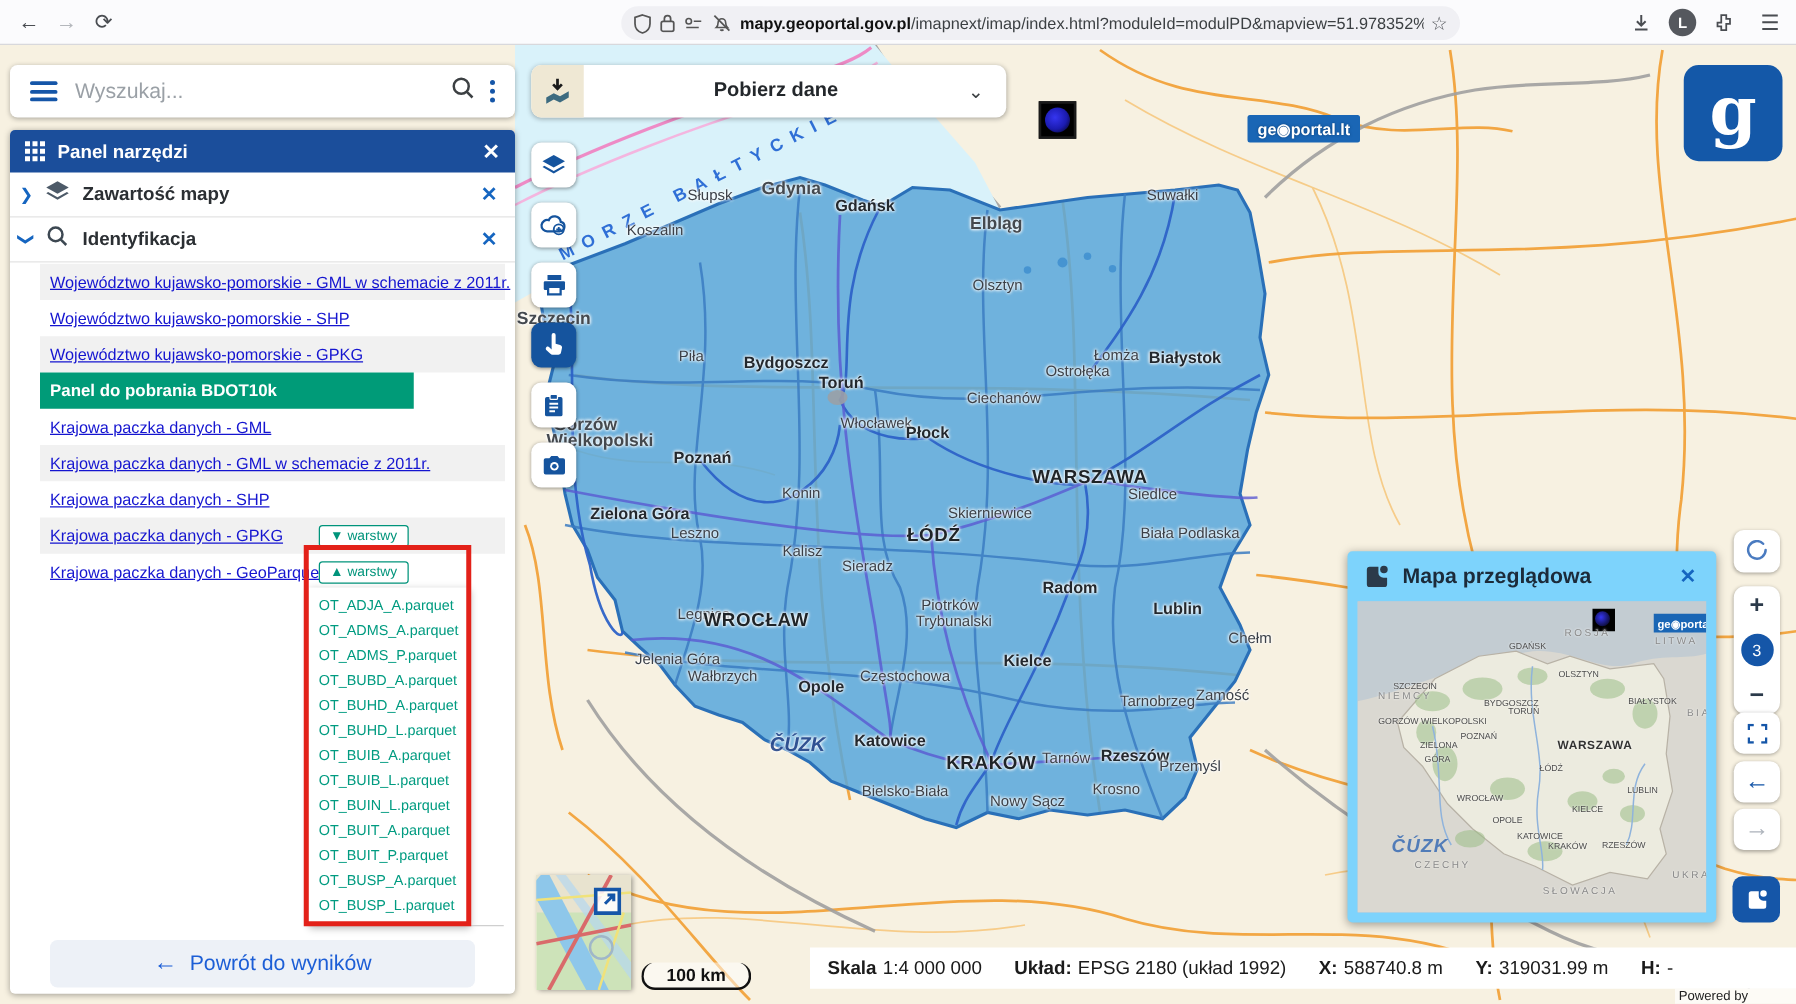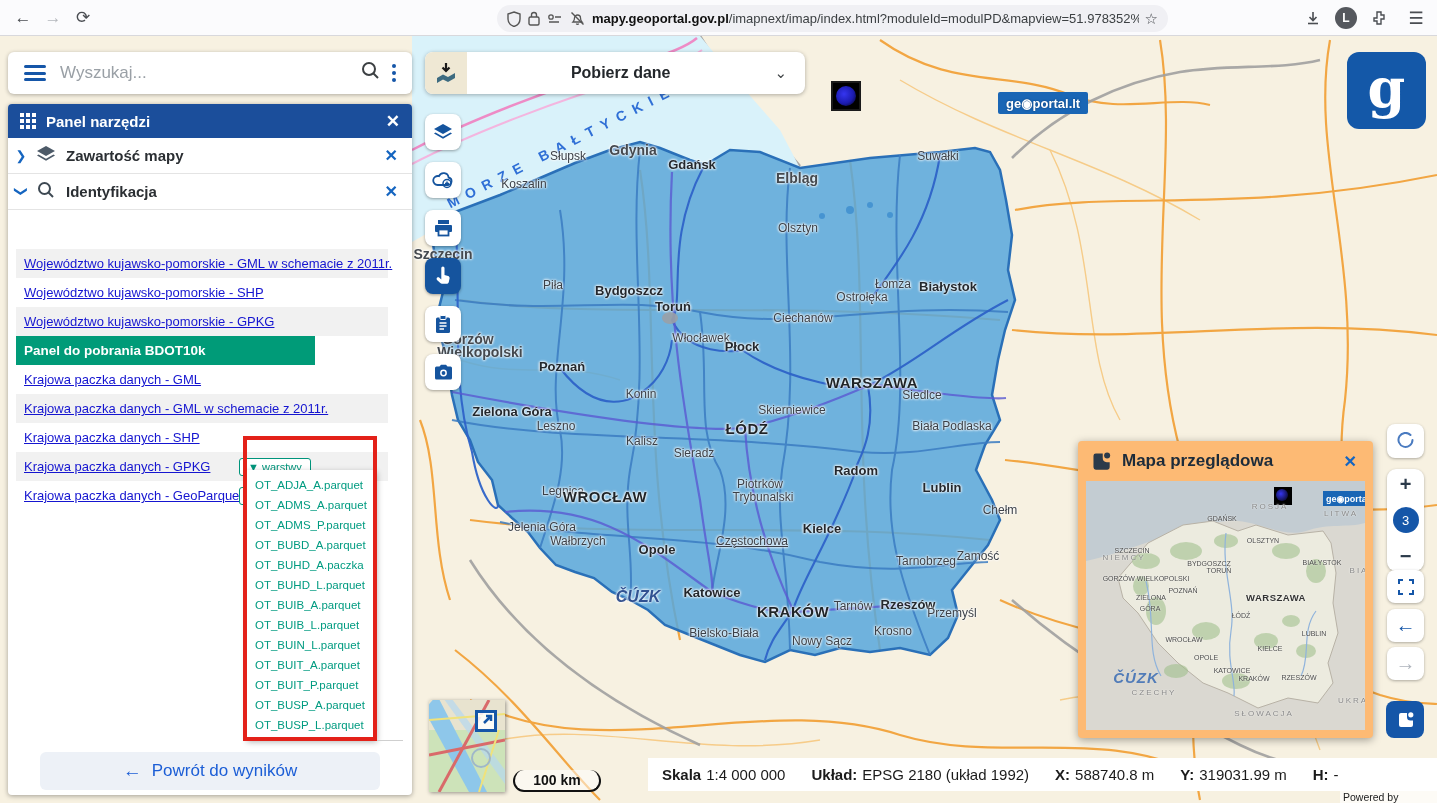--- a/index.html
+++ b/index.html
@@ -58,21 +58,21 @@
   .grid9 { display:grid; grid-template-columns:repeat(3,4px); gap:2px; margin:0 10px 0 12px; }
   .grid9 div { width:4px; height:4px; background:#fff; }
   #panelhead .ttl { font-weight:bold; font-size:15px; flex:1; }
   .xclose { font-size:17px; font-weight:bold; color:#fff; margin-right:12px; cursor:pointer; }
   .xblue { color:#1565c0; font-size:16px; font-weight:bold; cursor:pointer; margin-right:14px; }
   .secrow { height:36px; display:flex; align-items:center; border-bottom:1px solid #e4e4e4; cursor:pointer; }
   .chev { color:#1565c0; font-size:13px; width:26px; text-align:center; }
   .secico { width:24px; text-align:center; color:#4d5a68; margin-right:8px; }
   .secrow .slabel { font-weight:bold; font-size:15px; color:#2b2f33; flex:1; }
 
-  #results { position:absolute; left:8px; top:107px; width:372px;margin-top:38px; }
+  #results { position:absolute; left:24px; top:107px; width:372px; }
   .rrow { position:relative; min-height:29px; display:flex; align-items:center; padding-left:8px; }
   .rrow.shaded { background:#f1f1f1; }
   .rlink { color:#1515d0; text-decoration:underline; font-size:13px; white-space:nowrap; cursor:pointer; }
   .rrow.rhead { background:#009b78; width:299px; height:28px; }
   .rhead-label { color:#fff; font-weight:bold; font-size:13.5px; white-space:nowrap; }
   .warstwy-btn { position:absolute; left:223px; top:50%; transform:translateY(-50%); border:1px solid #00947b; color:#00947b;
                  background:#fff; border-radius:3px; font-size:11px; padding:2px 8px; white-space:nowrap; cursor:pointer; }
   #parqlist { position:absolute; left:247px; top:470px; width:130px; background:#fff; box-shadow:0 2px 6px rgba(0,0,0,.3);
               padding:5px 0 5px 8px; z-index:11; }
   .parq { height:20px; line-height:20px; font-size:11.5px; color:#009b80; white-space:nowrap; cursor:pointer; }
@@ -98,21 +98,21 @@
           display:flex; align-items:center; justify-content:center; color:#1556a8; z-index:8; cursor:pointer; }
   #zoomstack { position:absolute; left:1387px; top:469px; width:37px; height:102px; background:#fff; border-radius:9px;
                box-shadow:0 1px 3px rgba(0,0,0,.3); display:flex; flex-direction:column; align-items:center; justify-content:space-between;
                padding:6px 0; z-index:8; }
   .zsym { font-size:20px; font-weight:bold; color:#2b3a4a; cursor:pointer; line-height:18px; }
   #zlevel { width:26px; height:26px; border-radius:50%; background:#1556a8; color:#fff; font-size:13px; display:flex; align-items:center; justify-content:center; }
   #ovtoggle { position:absolute; left:1386px; top:701px; width:38px; height:37px; background:#1556a8; border-radius:8px;
               display:flex; align-items:center; justify-content:center; z-index:8; cursor:pointer; }
 
   
-  #ovpanel { position:absolute; left:1078px; top:441px; width:295px; height:297px; background:#fdba74; border-radius:4px;
+  #ovpanel { position:absolute; left:1078px; top:441px; width:295px; height:297px; background:#7dd3fc; border-radius:4px;
              box-shadow:0 2px 8px rgba(0,0,0,.35); z-index:7; }
   #ovhead { height:40px; display:flex; align-items:center; }
   #ovhead .ottl { font-weight:bold; font-size:17px; color:#1c2b3a; flex:1; }
   #ovmap { position:absolute; left:8px; top:40px; width:279px; height:249px; overflow:hidden; background:#c3ccd2; }
   .olbl { position:absolute; transform:translate(-50%,-50%); font-size:7px; color:#4c4c4c; white-space:nowrap; text-shadow:0 0 2px #fff; }
   .olbl.cb { font-size:9.5px; color:#333; letter-spacing:.5px; font-weight:bold; }
   .olbl.cc { color:#8a8a8a; letter-spacing:2px; font-size:8px; }
   .olbl.cwm { color:#3a6cb4; font-weight:bold; font-style:italic; font-size:15px; letter-spacing:1px; text-shadow:none; opacity:.85; }
   #ovglobe { position:absolute; left:188px; top:6px; width:18px; height:18px; background:#000; }
   #ovglobe .gl { position:absolute; left:2px; top:2px; width:12px; height:12px; border-radius:50%;
@@ -257,21 +257,21 @@
     <div class="lbl" style="left: 563px; top: 491px;">Legnica</div>
     <div class="lbl caps" style="left: 605px; top: 496px;">WROCŁAW</div>
     <div class="lbl" style="left: 760px; top: 484px;">Piotrków</div>
     <div class="lbl" style="left: 763px; top: 497px;">Trybunalski</div>
     <div class="lbl b" style="left: 856px; top: 470px;">Radom</div>
     <div class="lbl b" style="left: 942px; top: 487px;">Lublin</div>
     <div class="lbl" style="left: 994px; top: 510px; padding-left: 12px;">Chełm</div>
     <div class="lbl" style="left: 542px; top: 527px;">Jelenia Góra</div>
     <div class="lbl" style="left: 578px; top: 541px;">Wałbrzych</div>
     <div class="lbl b" style="left: 822px; top: 528px;">Kielce</div>
-    <div class="lbl" style="left: 752px; top: 541px; text-decoration: underline;">Częstochowa</div>
+    <div class="lbl" style="left: 724px; top: 541px;">Częstochowa</div>
     <div class="lbl" style="left: 978px; top: 556px;">Zamość</div>
     <div class="lbl b" style="left: 657px; top: 549px;">Opole</div>
     <div class="lbl" style="left: 926px; top: 561px;">Tarnobrzeg</div>
     <div class="lbl b" style="left: 712px; top: 592px;">Katowice</div>
     <div class="lbl caps" style="left: 793px; top: 611px;">KRAKÓW</div>
     <div class="lbl" style="left: 853px; top: 606px;">Tarnów</div>
     <div class="lbl b" style="left: 908px; top: 604px;">Rzeszów</div>
     <div class="lbl" style="left: 952px; top: 613px;">Przemyśl</div>
     <div class="lbl" style="left: 893px; top: 631px;">Krosno</div>
     <div class="lbl" style="left: 724px; top: 633px;">Bielsko-Biała</div>
@@ -439,21 +439,21 @@
   <div id="backbtn">
     <span style="font-size:19px">←</span>
     <span>Powrót do wyników</span>
   </div>
 </div>
 <div id="parqlist">
     <div class="parq">OT_ADJA_A.parquet</div>
     <div class="parq">OT_ADMS_A.parquet</div>
     <div class="parq">OT_ADMS_P.parquet</div>
     <div class="parq">OT_BUBD_A.parquet</div>
-    <div class="parq">OT_BUHD_A.paczka</div>
+    <div class="parq">OT_BUHD_A.parquet</div>
     <div class="parq">OT_BUHD_L.parquet</div>
     <div class="parq">OT_BUIB_A.parquet</div>
     <div class="parq">OT_BUIB_L.parquet</div>
     <div class="parq">OT_BUIN_L.parquet</div>
     <div class="parq">OT_BUIT_A.parquet</div>
     <div class="parq">OT_BUIT_P.parquet</div>
     <div class="parq">OT_BUSP_A.parquet</div>
     <div class="parq">OT_BUSP_L.parquet</div>
   </div>
 <div id="parqline"></div>

